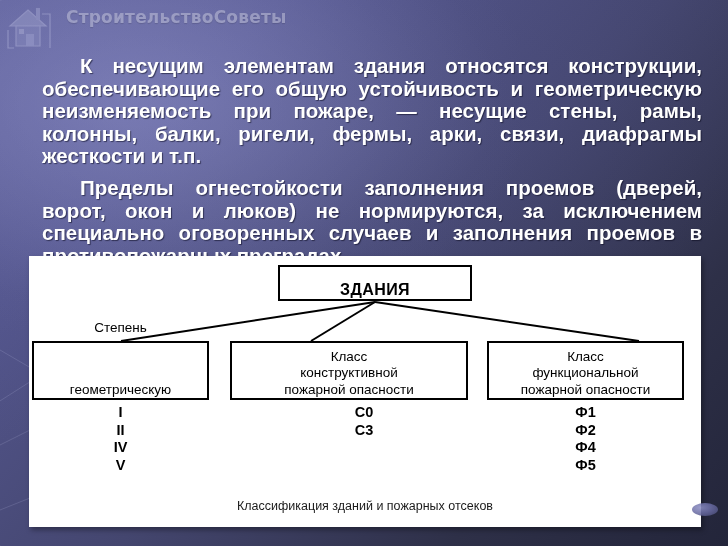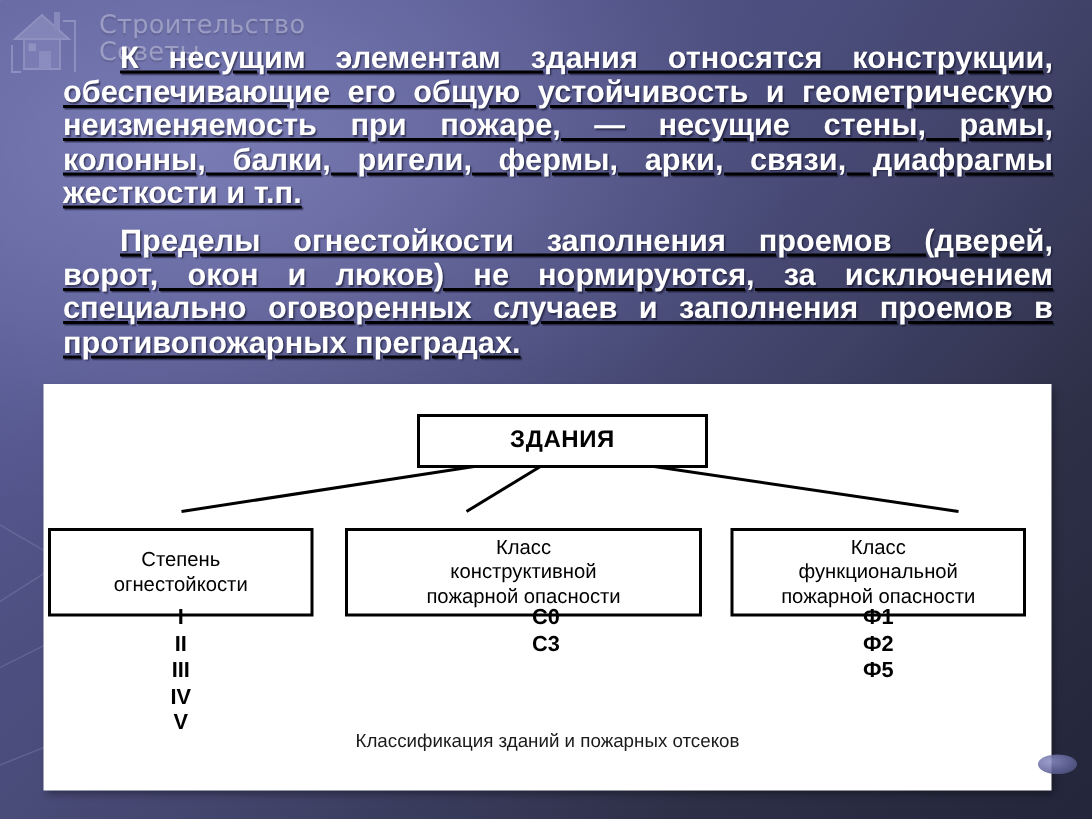--- a/index.html
+++ b/index.html
@@ -49,39 +49,39 @@
     left: 6px;
     top: 4px;
     display: flex;
     align-items: flex-start;
     gap: 6px;
     opacity: 0.5;
     pointer-events: none;
   }
   #watermark .wm-text {
     display: flex;
-    flex-direction: column;
+    flex-direction: row;
     line-height: 1.05;
     padding-top: 5px;
+    font-weight: bold;
   }
   #watermark .wm-line {
     font-family: "DejaVu Sans", sans-serif;
     font-size: 17px;
     color: #c9cade;
     letter-spacing: 0.2px;
     text-shadow: 0 1px 1px rgba(0,0,0,0.25);
   }
 
   
   #copy {
     position: absolute;
     left: 42px;
-    top: 28px;
+    top: 55px;
     width: 660px;
-    text-decoration: underline;
   }
   .para {
     color: #ffffff;
     font-family: "Liberation Sans", sans-serif;
     font-size: 20.5px;
     font-weight: bold;
     line-height: 22.6px;
     text-align: justify;
     text-indent: 38px;
     margin: 0 0 9px 0;
@@ -101,41 +101,40 @@
   }
 
   .node {
     position: absolute;
     border: 2px solid #000000;
     background: #ffffff;
     box-sizing: border-box;
     display: flex;
     flex-direction: column;
     align-items: center;
-    justify-content: center;
+    justify-content: flex-end;
     text-align: center;
     color: #000000;
     font-family: "Liberation Sans", sans-serif;
-    margin-top: 11px;
   }
   #node-root {
     left: 249px;
     top: 9px;
     width: 194px;
     height: 36px;
     font-size: 16px;
     font-weight: bold;
     letter-spacing: 0.4px;
   }
   .leaf {
     font-size: 13.5px;
     line-height: 16.5px;
     font-weight: normal;
   }
-  #node-degree { left: 3px;   top: 85px; width: 177px; height: 59px; }
+  #node-degree { left: 3px;   top: 85px; width: 177px; height: 59px; gap: 45px; }
   #node-constructive { left: 201px; top: 85px; width: 238px; height: 59px; }
   #node-functional   { left: 458px; top: 85px; width: 197px; height: 59px; }
 
   #connectors {
     position: absolute;
     left: 0; top: 0;
     width: 672px;
     height: 271px;
     pointer-events: none;
   }
@@ -151,21 +150,21 @@
     line-height: 17.6px;
   }
   #list-degree      { left: 3px;   width: 177px; }
   #list-constructive{ left: 216px; width: 238px; }
   #list-functional  { left: 458px; width: 197px; }
   .col-list div { height: 17.6px; }
 
   #panel-caption {
     position: absolute;
     left: 0;
-    top: 231px;
+    top: 243px;
     width: 672px;
     text-align: center;
     font-family: "Liberation Sans", sans-serif;
     font-size: 12.5px;
     color: #1a1a1a;
   }
 
   
   #edge-dot {
     position: absolute;
@@ -242,51 +241,51 @@
         <line x1="346" y1="46" x2="610" y2="85"></line>
       </g>
     </svg>
 
     <div class="node" id="node-root">
       <span>ЗДАНИЯ</span>
     </div>
 
     <div class="node leaf" id="node-degree">
       <span>Степень</span>
-      <span>огнестойкости</span>
+      <span>геометрическую</span>
     </div>
 
     <div class="node leaf" id="node-constructive">
       <span>Класс</span>
       <span>конструктивной</span>
       <span>пожарной опасности</span>
     </div>
 
     <div class="node leaf" id="node-functional">
       <span>Класс</span>
       <span>функциональной</span>
       <span>пожарной опасности</span>
     </div>
 
     <div class="col-list" id="list-degree">
       <div>I</div>
       <div>II</div>
-      <div>III</div>
       <div>IV</div>
       <div>V</div>
     </div>
 
     <div class="col-list" id="list-constructive">
       <div>С0</div>
       <div>С3</div>
     </div>
 
     <div class="col-list" id="list-functional">
       <div>Ф1</div>
       <div>Ф2</div>
+      <div>Ф4</div>
       <div>Ф5</div>
     </div>
 
     <div id="panel-caption">Классификация зданий и пожарных отсеков</div>
   </div>
 
   <div id="edge-dot"></div>
 </div>
 
 </body></html>

